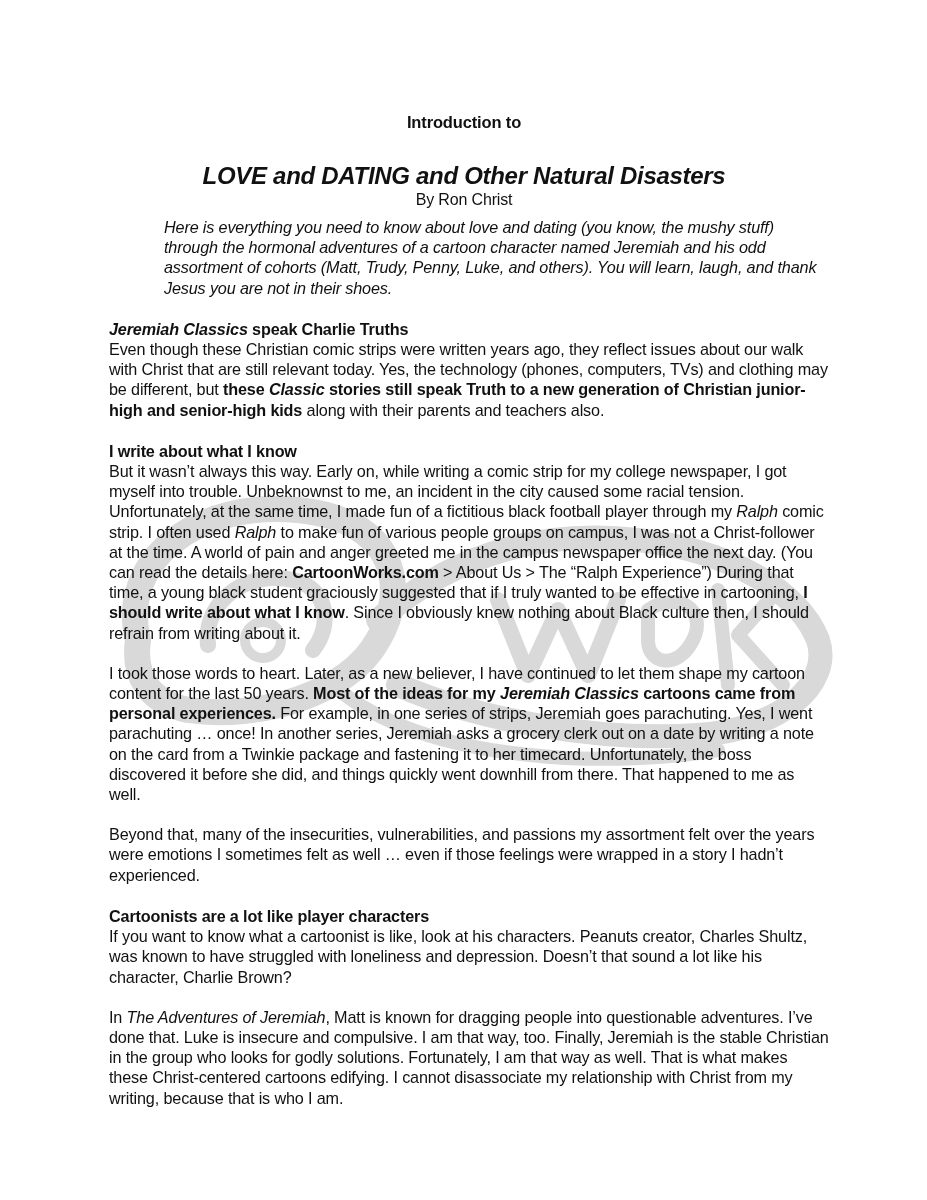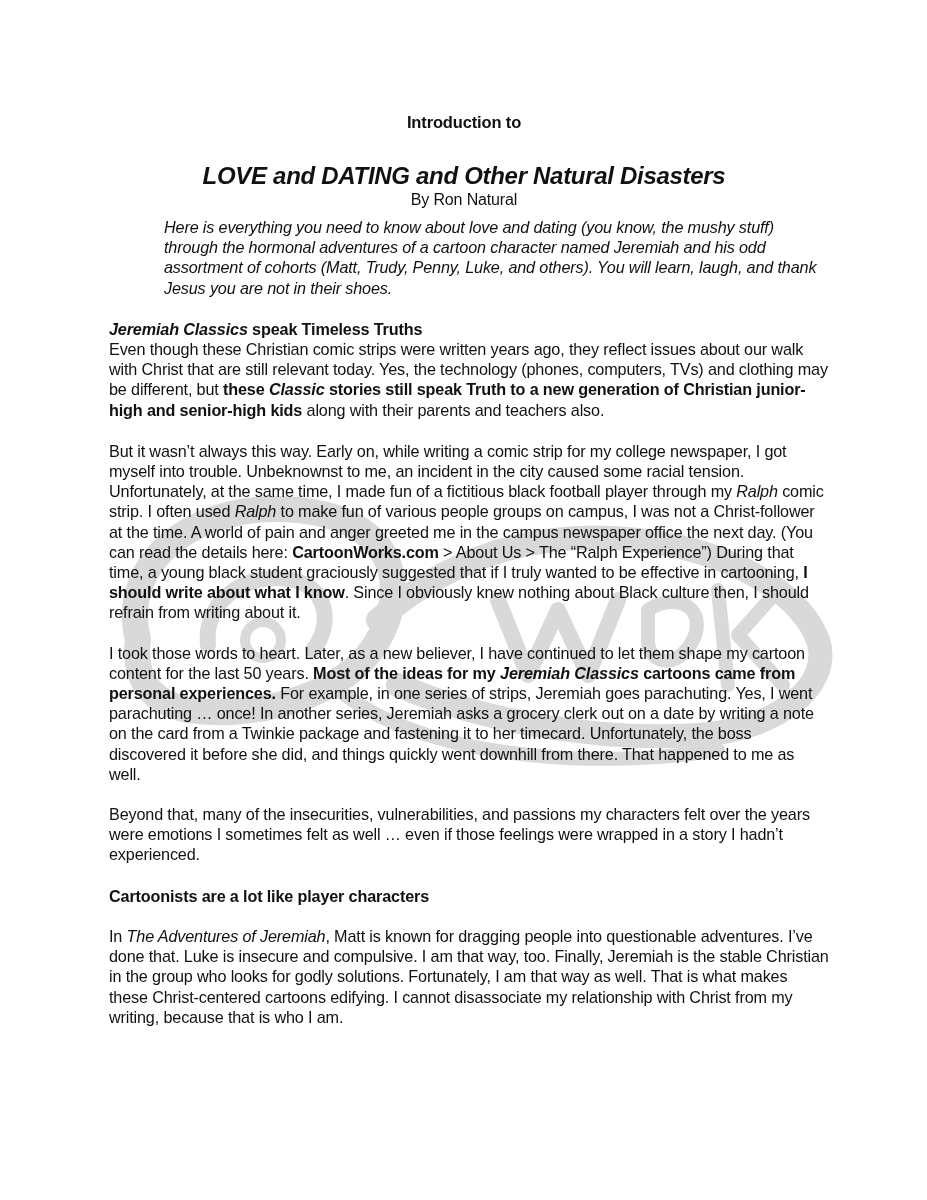--- a/index.html
+++ b/index.html
@@ -35,37 +35,39 @@
       <path d="M570 140 C 600 120, 630 140, 615 170 C 600 200, 570 195, 570 170 Z" stroke-width="14"></path>
       <path d="M640 120 L 650 215 M 700 120 L 660 165 L 705 215" stroke-width="14"></path>
       <circle cx="185" cy="170" r="18" stroke-width="10"></circle>
     </g>
   </svg>
 
   <div class="content">
     <div class="title-block">
       <div class="intro-to">Introduction to</div>
       <div class="main-title">LOVE and DATING and Other Natural Disasters</div>
-      <div class="byline">By Ron Natural</div>
+      <div class="byline">By Ron Christ</div>
     </div>
 
     <div class="blurb">Here is everything you need to know about love and dating (you know, the mushy stuff) through the hormonal adventures of a cartoon character named Jeremiah and his odd assortment of cohorts (Matt, Trudy, Penny, Luke, and others). You will learn, laugh, and thank Jesus you are not in their shoes.</div>
 
     <div class="section">
-      <div class="heading"><i>Jeremiah Classics</i><span> speak Timeless Truths</span></div>
+      <div class="heading"><i>Jeremiah Classics</i><span> speak Charlie Truths</span></div>
       <p class="para"><span>Even though these Christian comic strips were written years ago, they reflect issues about our walk with Christ that are still relevant today. Yes, the technology (phones, computers, TVs) and clothing may be different, but </span><b>these </b><b><i>Classic</i></b><b> stories still speak Truth to a new generation of Christian junior-high and senior-high kids</b><span> along with their parents and teachers also.</span></p>
     </div>
 
     <div class="section">
+      <div class="heading">I write about what I know</div>
       <p class="para"><span>But it wasn’t always this way. Early on, while writing a comic strip for my college newspaper, I got myself into trouble. Unbeknownst to me, an incident in the city caused some racial tension. Unfortunately, at the same time, I made fun of a fictitious black football player through my </span><i>Ralph</i><span> comic strip. I often used </span><i>Ralph</i><span> to make fun of various people groups on campus, I was not a Christ-follower at the time. A world of pain and anger greeted me in the campus newspaper office the next day. (You can read the details here: </span><b>CartoonWorks.com</b><span> &gt; About Us &gt; The “Ralph Experience”) During that time, a young black student graciously suggested that if I truly wanted to be effective in cartooning, </span><b>I should write about what I know</b><span>. Since I obviously knew nothing about Black culture then, I should refrain from writing about it.</span></p>
       <div class="gap"></div>
       <p class="para"><span>I took those words to heart. Later, as a new believer, I have continued to let them shape my cartoon content for the last 50 years. </span><b>Most of the ideas for my </b><b><i>Jeremiah Classics</i></b><b> cartoons came from personal experiences.</b><span> For example, in one series of strips, Jeremiah goes parachuting. Yes, I went parachuting … once! In another series, Jeremiah asks a grocery clerk out on a date by writing a note on the card from a Twinkie package and fastening it to her timecard. Unfortunately, the boss discovered it before she did, and things quickly went downhill from there. That happened to me as well.</span></p>
       <div class="gap"></div>
-      <p class="para">Beyond that, many of the insecurities, vulnerabilities, and passions my characters felt over the years were emotions I sometimes felt as well … even if those feelings were wrapped in a story I hadn’t experienced.</p>
+      <p class="para">Beyond that, many of the insecurities, vulnerabilities, and passions my assortment felt over the years were emotions I sometimes felt as well … even if those feelings were wrapped in a story I hadn’t experienced.</p>
     </div>
 
     <div class="section">
       <div class="heading">Cartoonists are a lot like player characters</div>
+      <p class="para">If you want to know what a cartoonist is like, look at his characters. Peanuts creator, Charles Shultz, was known to have struggled with loneliness and depression. Doesn’t that sound a lot like his character, Charlie Brown?</p>
       <div class="gap"></div>
       <p class="para"><span>In </span><i>The Adventures of Jeremiah</i><span>, Matt is known for dragging people into questionable adventures. I’ve done that. Luke is insecure and compulsive. I am that way, too. Finally, Jeremiah is the stable Christian in the group who looks for godly solutions. Fortunately, I am that way as well. That is what makes these Christ-centered cartoons edifying. I cannot disassociate my relationship with Christ from my writing, because that is who I am.</span></p>
     </div>
   </div>
 </div>
 
 </body></html>

